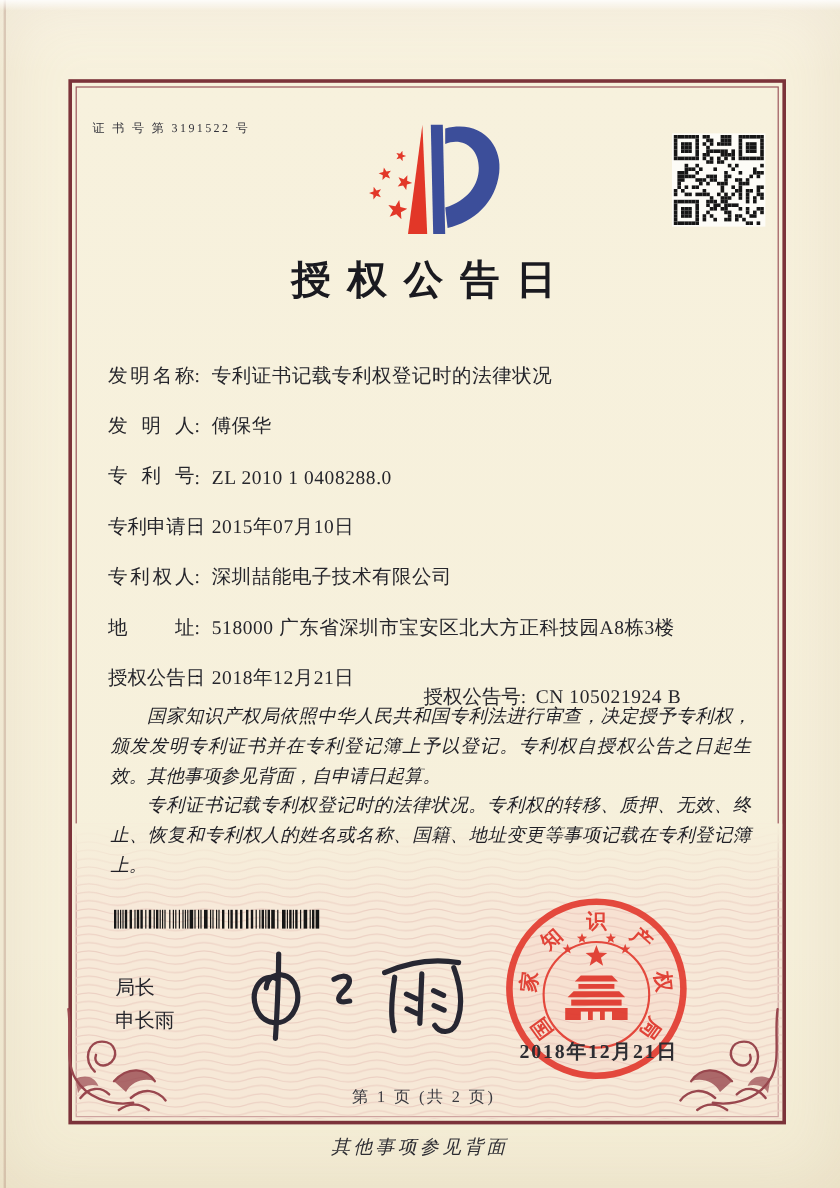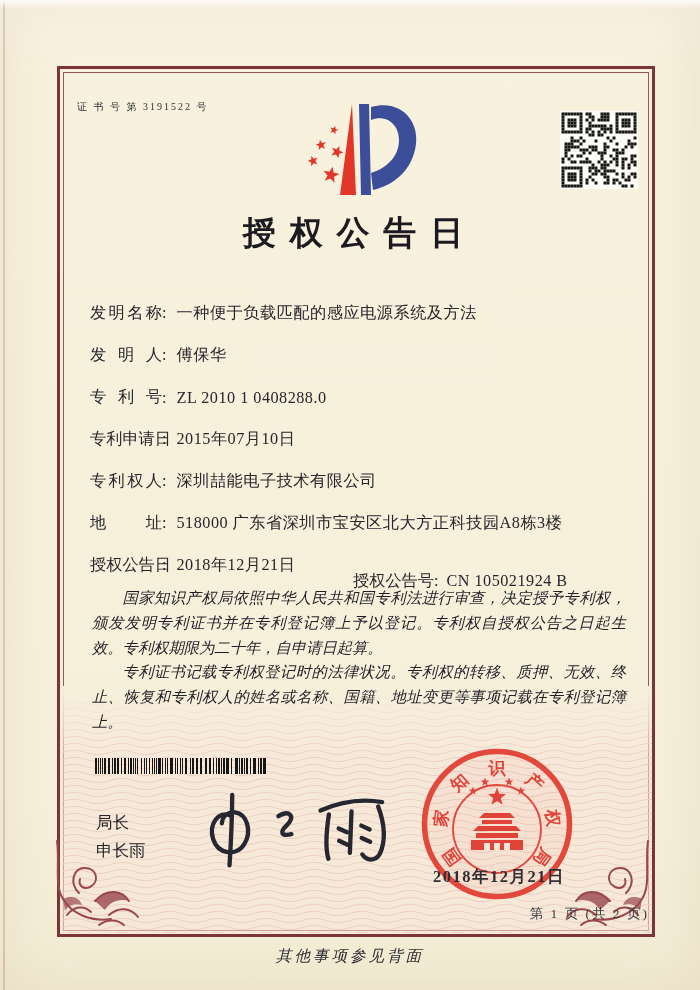--- a/index.html
+++ b/index.html
@@ -35,21 +35,21 @@
   .pair2{position:absolute;left:263px;top:16px;}
   .pair2 .colon{margin-right:8px;}
   .paras{position:absolute;left:92px;top:586px;width:534px;font-size:15.3px;line-height:1.62;
     text-align:justify;font-style:italic;color:#1f1f26;}
   .paras p{margin:0;text-indent:2em;}
   #barcode{position:absolute;left:95px;top:758px;}
   .director{position:absolute;left:96px;top:809px;font-size:16.5px;line-height:1.7;color:#26262c;font-style:normal;}
   #signature{position:absolute;left:192px;top:776px;transform:rotate(-2deg);}
   #seal{position:absolute;left:418px;top:745px;}
   .seal-date{position:absolute;left:433px;top:866px;font-size:16.5px;letter-spacing:1.5px;color:#2e2e33;font-weight:600;}
-  .page-ind{position:absolute;left:57px;top:905px;width:592px;text-align:right;font-size:13.5px;color:#3a3a40;letter-spacing:2px;}
+  .page-ind{position:absolute;left:57px;top:905px;width:592px;text-align:center;font-size:13.5px;color:#3a3a40;letter-spacing:2px;}
   .back-note{position:absolute;left:0;top:946px;width:700px;text-align:center;font-size:15.5px;font-style:italic;letter-spacing:3px;color:#2c2c32;}
   .flourish{position:absolute;top:835px;}
   #flourishL{left:49px;}
   #flourishR{left:556px;transform:scaleX(-1);}
 </style>
 </head>
 <body>
 
 <div id="paper">
 
@@ -365,21 +365,21 @@
       <rect x="19.5" y="61.5" width="3" height="3" fill="#161616"></rect>
       <rect x="19.5" y="64.5" width="3" height="3" fill="#161616"></rect>
       <rect x="19.5" y="67.5" width="3" height="3" fill="#161616"></rect>
       <rect x="19.5" y="70.5" width="3" height="3" fill="#161616"></rect>
       <rect x="19.5" y="73.5" width="3" height="3" fill="#161616"></rect>
     </svg>
 
   <div class="title">授权公告日</div>
 
   <div class="row" style="top:302px">
-    <span class="lbl">发明名称</span><span class="colon">:</span><span class="val">一种便于负载匹配的感应电源系统及方法</span>
+    <span class="lbl">发明名称</span><span class="colon">:</span><span class="val">专利证书记载专利权登记时的法律状况</span>
   </div>
   <div class="row" style="top:344px">
     <span class="lbl">发明人</span><span class="colon">:</span><span class="val">傅保华</span>
   </div>
   <div class="row" style="top:386px">
     <span class="lbl">专利号</span><span class="colon">:</span><span class="val">ZL 2010 1 0408288.0</span>
   </div>
   <div class="row" style="top:428px">
     <span class="lbl">专利申请日</span><span class="colon">:</span><span class="val">2015年07月10日</span>
   </div>
@@ -388,21 +388,21 @@
   </div>
   <div class="row" style="top:512px">
     <span class="lbl">地址</span><span class="colon">:</span><span class="val">518000 广东省深圳市宝安区北大方正科技园A8栋3楼</span>
   </div>
   <div class="row" style="top:554px">
     <span class="lbl">授权公告日</span><span class="colon">:</span><span class="val">2018年12月21日</span>
     <span class="pair2"><span>授权公告号</span><span class="colon">:</span><span class="val">CN 105021924 B</span></span>
   </div>
 
   <div class="paras">
-    <p>国家知识产权局依照中华人民共和国专利法进行审查，决定授予专利权，颁发发明专利证书并在专利登记簿上予以登记。专利权自授权公告之日起生效。专利权期限为二十年，自申请日起算。</p>
+    <p>国家知识产权局依照中华人民共和国专利法进行审查，决定授予专利权，颁发发明专利证书并在专利登记簿上予以登记。专利权自授权公告之日起生效。其他事项参见背面，自申请日起算。</p>
     <p>专利证书记载专利权登记时的法律状况。专利权的转移、质押、无效、终止、恢复和专利权人的姓名或名称、国籍、地址变更等事项记载在专利登记簿上。</p>
   </div>
 
   <svg id="barcode" width="173" height="16" xmlns="http://www.w3.org/2000/svg">
       <rect x="0" y="0" width="2" height="16" fill="#161616"></rect>
       <rect x="3" y="0" width="1" height="16" fill="#161616"></rect>
       <rect x="5" y="0" width="1" height="16" fill="#161616"></rect>
       <rect x="7" y="0" width="1" height="16" fill="#161616"></rect>
       <rect x="9" y="0" width="2" height="16" fill="#161616"></rect>
       <rect x="13" y="0" width="2" height="16" fill="#161616"></rect>

